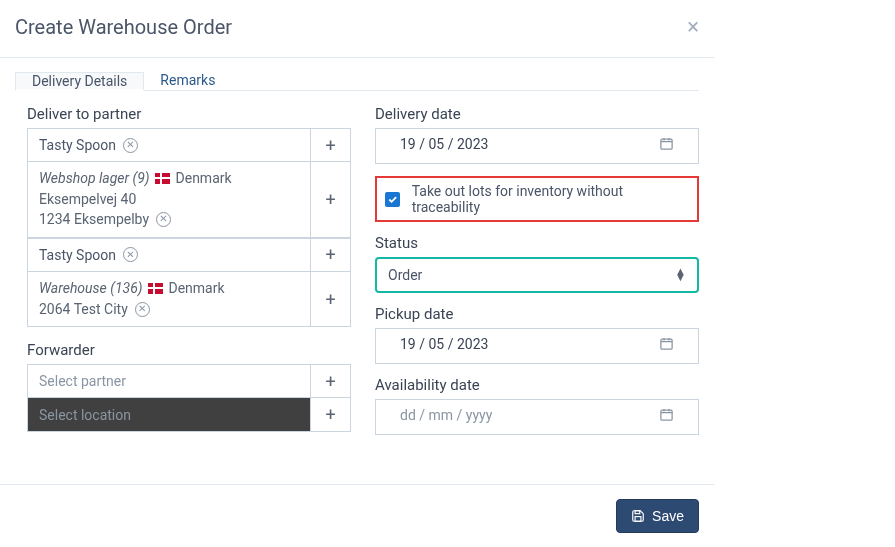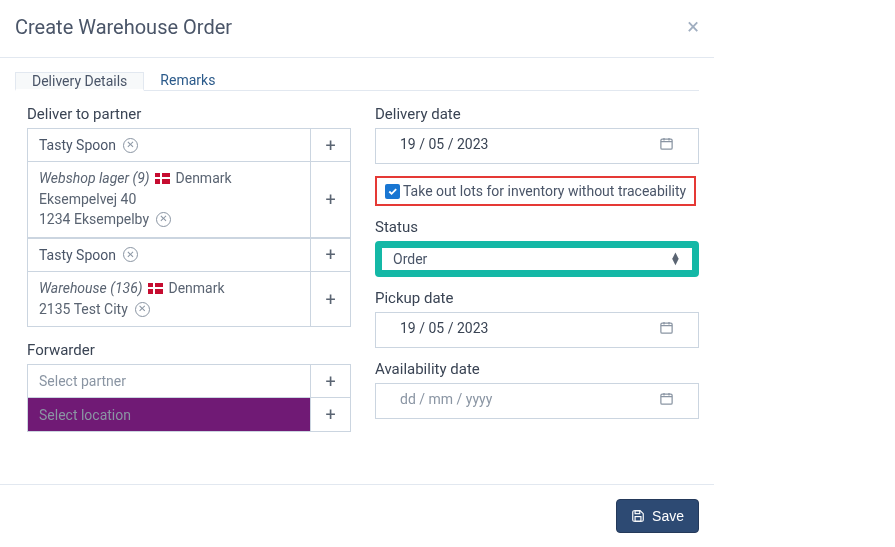--- a/index.html
+++ b/index.html
@@ -19,32 +19,32 @@
     .input-group { display: flex; margin-bottom: 0; }
     .input-box { flex: 1; border: 1px solid #cbd5e0; padding: 7px 11px; min-height: 34px; display: flex; align-items: center; gap: 5px; }
     .input-box.tall { align-items: flex-start; flex-direction: column; gap: 1px; padding: 7px 11px 8px; }
     .placeholder { color: #8a95a3; font-weight: 400; }
     .chip-text { color: #5a6472; font-style: italic; }
     .chip-text.first-row { color: #4a5568; }
     .clear-icon { display: inline-flex; width: 15px; height: 15px; border: 1px solid #8a95a3; border-radius: 50%; align-items: center; justify-content: center; font-size: 10px; color: #8a95a3; cursor: pointer; line-height: 1; margin-left: 2px; vertical-align: middle; }
     .plus-btn { width: 40px; border: 1px solid #cbd5e0; border-left: none; display: flex; align-items: center; justify-content: center; cursor: pointer; font-size: 18px; color: #5a6472; background: #fff; }
     .stacked .input-group + .input-group .input-box,
     .stacked .input-group + .input-group .plus-btn { border-top: none; }
-    .input-box.disabled { background: #701a75; }
+    .input-box.disabled { background: #404040; }
     .flag { display: inline-block; width: 15px; height: 11px; background: #c60c30; position: relative; margin-right: 1px; vertical-align: -1px; }
     .flag::before, .flag::after { content: ""; position: absolute; background: #fff; }
     .flag::before { left: 5px; top: 0; width: 2px; height: 100%; }
     .flag::after { top: 4px; left: 0; width: 100%; height: 2px; }
     .date-input { display: flex; border: 1px solid #cbd5e0; border-radius: 0; padding: 7px 24px; align-items: flex-start; justify-content: space-between; height: 36px; }
     .date-input span.val { color: #3a4454; }
     .date-input span.ph { color: #8a95a3; }
     .cal-icon { color: #8a95a3; }
-    .select { display: flex; border: 7px solid #14b8a6; border-radius: 4px; padding: 7px 11px; align-items: center; justify-content: space-between; height: 36px; }
+    .select { display: flex; border: 2px solid #14b8a6; border-radius: 4px; padding: 7px 11px; align-items: center; justify-content: space-between; height: 36px; }
     .select-arrows { color: #5a6472; font-size: 11px; display:flex; flex-direction:column; line-height:6px; }
-    .checkbox-row { display: flex; align-items: center; gap: 3px; border: 2px solid #e53935; padding: 5px 8px; margin: 10px 0 12px; width: fit-content; }
+    .checkbox-row { display: flex; align-items: center; gap: 12px; border: 2px solid #e53935; padding: 5px 8px; margin: 10px 0 12px; width: fit-content; }
     .checkbox { width: 15px; height: 15px; background: #1976d2; border-radius: 2px; display: flex; align-items: center; justify-content: center; }
     .checkbox svg { width: 11px; height: 11px; }
     .section-gap { margin-top: 14px; }
     .right-field { margin-bottom: 12px; }
     .save-btn { background: #2d4a73; color: #fff; border: 1px solid #24395a; border-radius: 4px; padding: 8px 14px; display: flex; align-items: center; gap: 7px; cursor: pointer; font-size: 14px; }
     .addr-line { display: flex; align-items: center; gap: 5px; font-style: italic; color: #5a6472; line-height: 1.35; }
     .addr-line:first-child { margin-bottom: 1px; }
   </style>
 </head>
 <body>
@@ -101,21 +101,21 @@
             <div class="plus-btn">+</div>
           </div>
           <div class="input-group">
             <div class="input-box tall">
               <div class="addr-line">
                 <span>Warehouse (136)</span>
                 <span class="flag"></span>
                 <span style="font-style:normal;">Denmark</span>
               </div>
               <div class="addr-line" style="font-style:normal;">
-                <span>2135 Test City</span>
+                <span>2064 Test City</span>
                 <span class="clear-icon">✕</span>
               </div>
             </div>
             <div class="plus-btn">+</div>
           </div>
         </div>
 
         <label class="field-label section-gap">Forwarder</label>
         <div class="stacked">
           <div class="input-group">

